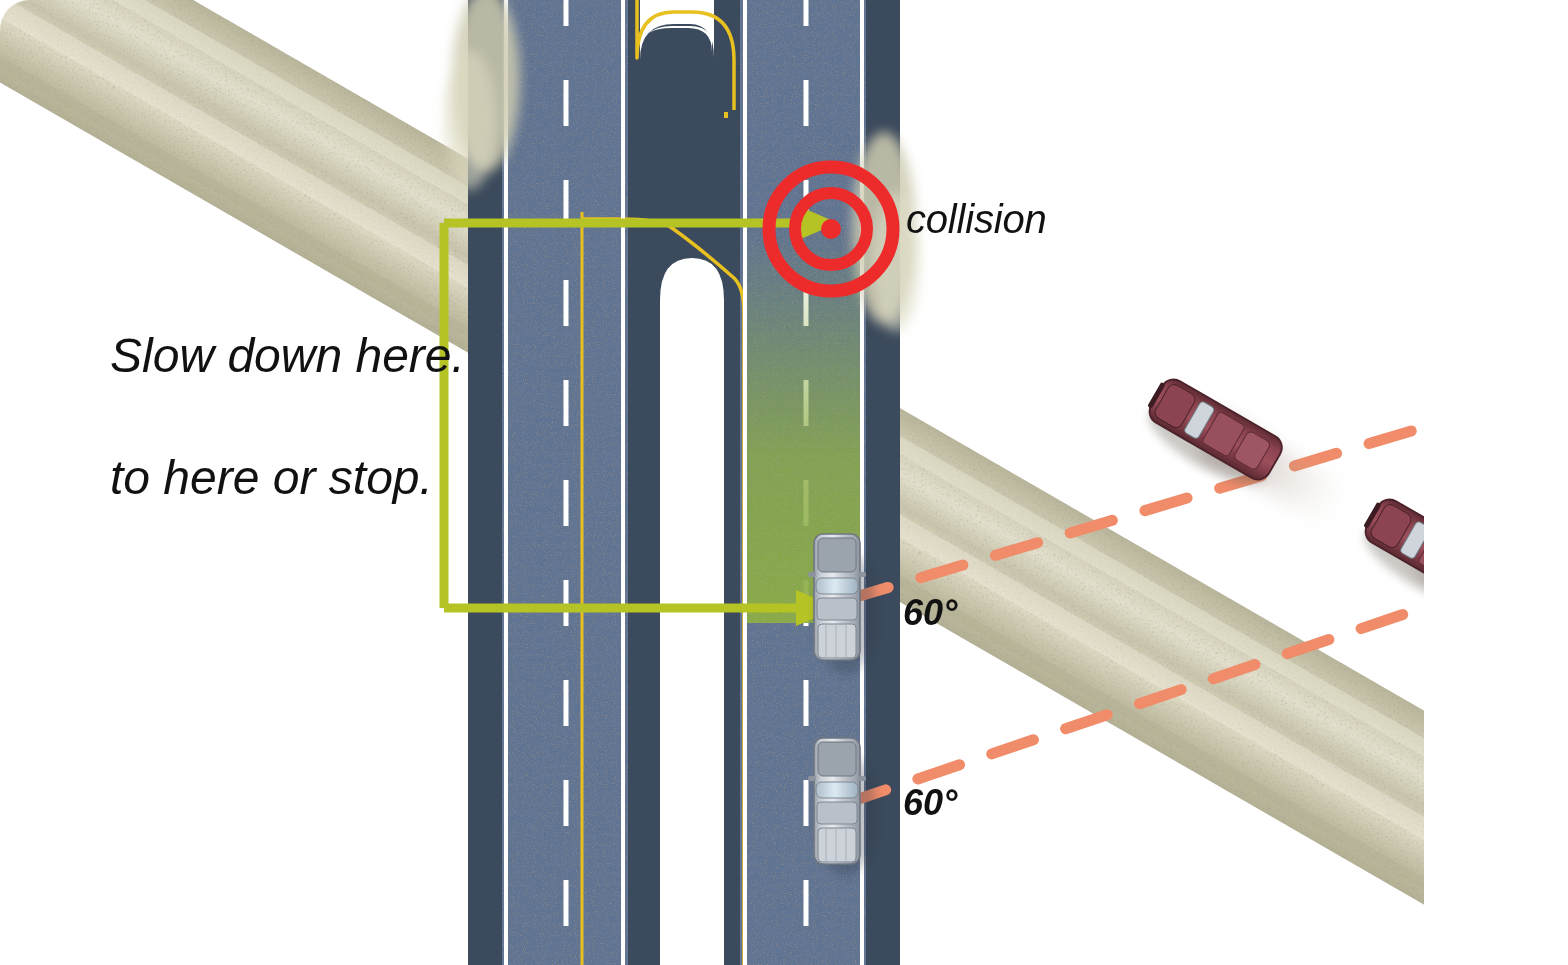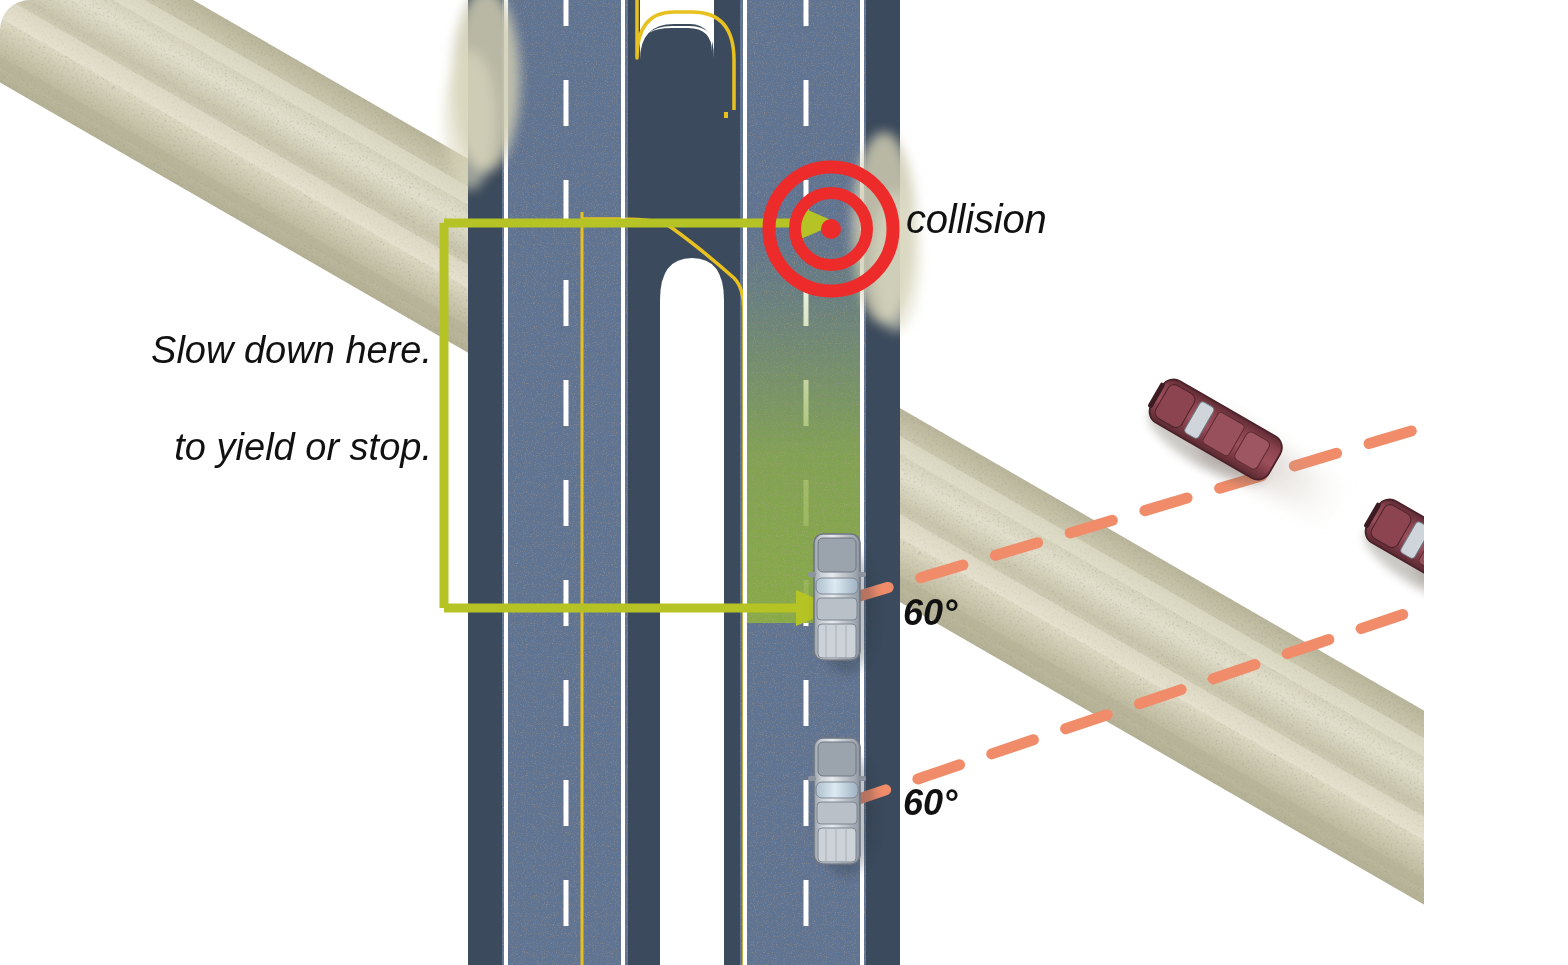--- a/index.html
+++ b/index.html
@@ -35,21 +35,21 @@
     left: 906px;
     top: 196px;
     font-size: 40px;
     letter-spacing: -0.2px;
   }
   #advice-label {
     left: 110px;
     top: 326px;
     width: 322px;
     text-align: right;
-    font-size: 38px;
+    font-size: 48px;
     line-height: 1.27;
   }
   #angle-label-1 {
     left: 903px;
     top: 592px;
     font-size: 36px;
     font-weight: bold;
   }
   #angle-label-2 {
     left: 903px;
@@ -271,19 +271,19 @@
         <rect x="1424" y="530" width="30" height="36" rx="4" fill="#97505c" stroke="#5c2a33" stroke-width="1"></rect>
         <rect x="1459" y="532" width="26" height="32" rx="5" fill="#9e5662" stroke="#5c2a33" stroke-width="1"></rect>
         <rect x="1359" y="534" width="5" height="28" rx="2" fill="#3c1b22"></rect>
       </g>
 
     </g>
   </svg>
 
   <div class="lbl" id="collision-label">collision</div>
 
-  <div class="lbl" id="advice-label"><span>Slow down here.</span><br><br><span>to yield or stop.</span></div>
+  <div class="lbl" id="advice-label"><span>Slow down here.</span><br><br><span>to here or stop.</span></div>
 
   <div class="lbl" id="angle-label-1">60°</div>
 
   <div class="lbl" id="angle-label-2">60°</div>
 
 </div>
 
 </body></html>

